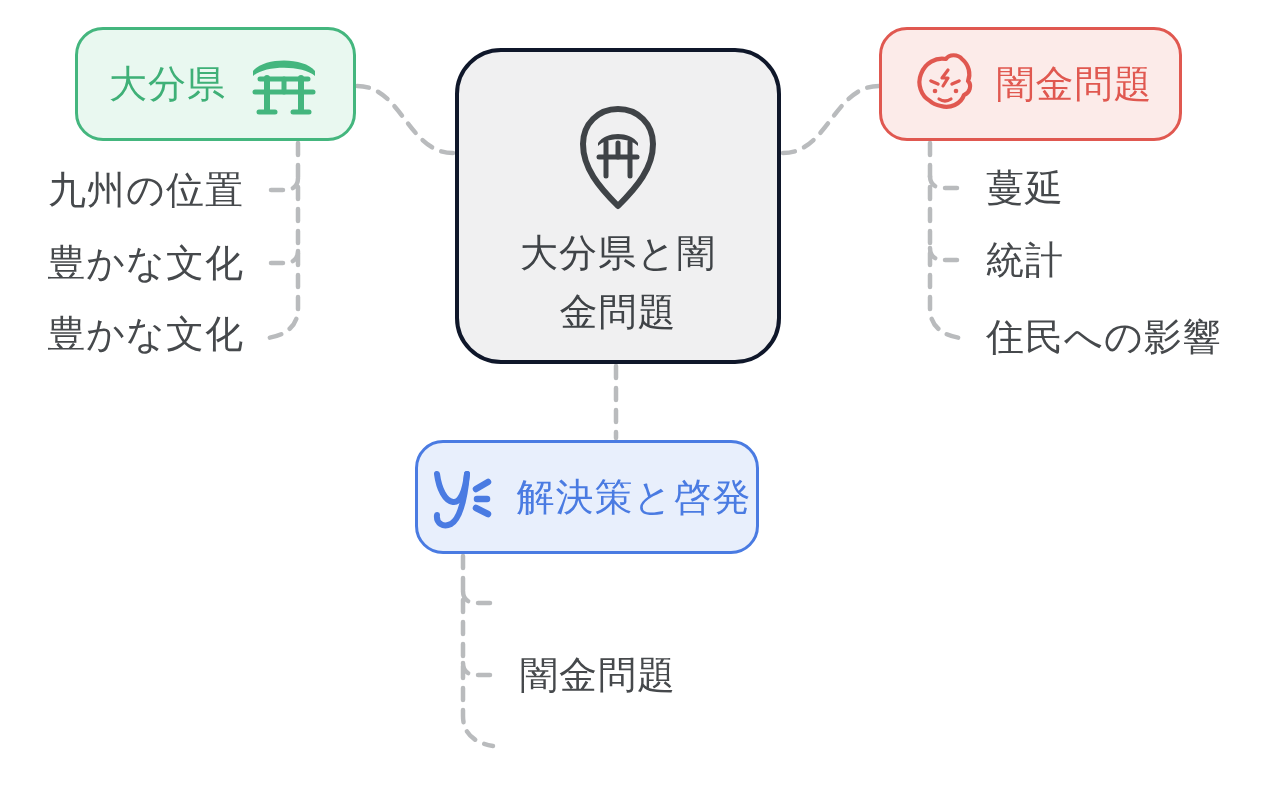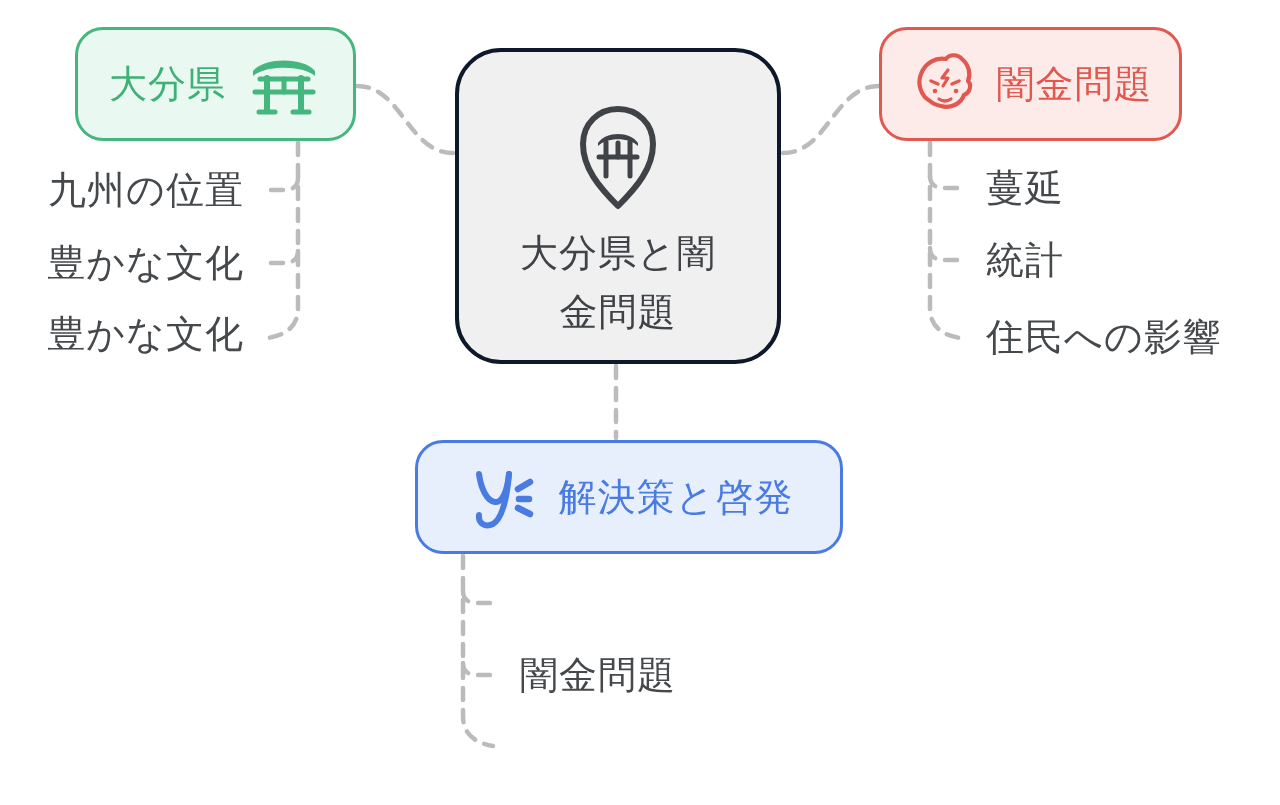--- a/index.html
+++ b/index.html
@@ -12,21 +12,21 @@
   svg.connectors path{fill:none;stroke:#b9bbbd;stroke-width:4.5;stroke-linecap:round;stroke-dasharray:12 10;}
 
   .node{position:absolute;box-sizing:border-box;display:flex;align-items:center;justify-content:center;z-index:2;}
   .branch{border-radius:28px;border:3.5px solid;}
   .branch .branch-label{font-size:38px;font-weight:500;letter-spacing:1px;white-space:nowrap;}
 
   .node-green{left:75px;top:27px;width:281px;height:114px;background:#e9f8f0;border-color:#44b67e;gap:20px;}
   .node-green .branch-label{color:#3fb077;}
   .node-red{left:879px;top:27px;width:303px;height:114px;background:#fcebe9;border-color:#e05850;gap:16px;}
   .node-red .branch-label{color:#e05850;}
-  .node-blue{left:415px;top:440px;width:428px;height:114px;background:#e8effc;border-color:#4a7be2;gap:22px;}
+  .node-blue{left:415px;top:440px;width:344px;height:114px;background:#e8effc;border-color:#4a7be2;gap:22px;}
   .node-blue .branch-label{color:#4a7be2;}
 
   .node-center{
     left:455px;top:48px;width:326px;height:316px;background:#f0f0f1;
     border:4px solid #0f172a;border-radius:46px;flex-direction:column;justify-content:flex-start;
   }
   .center-icon{margin-top:46px;line-height:0;}
   .center-label{
     margin-top:10px;width:212px;text-align:center;font-size:38px;font-weight:500;
     color:#3f4347;line-height:1.55;letter-spacing:1px;word-break:break-all;

